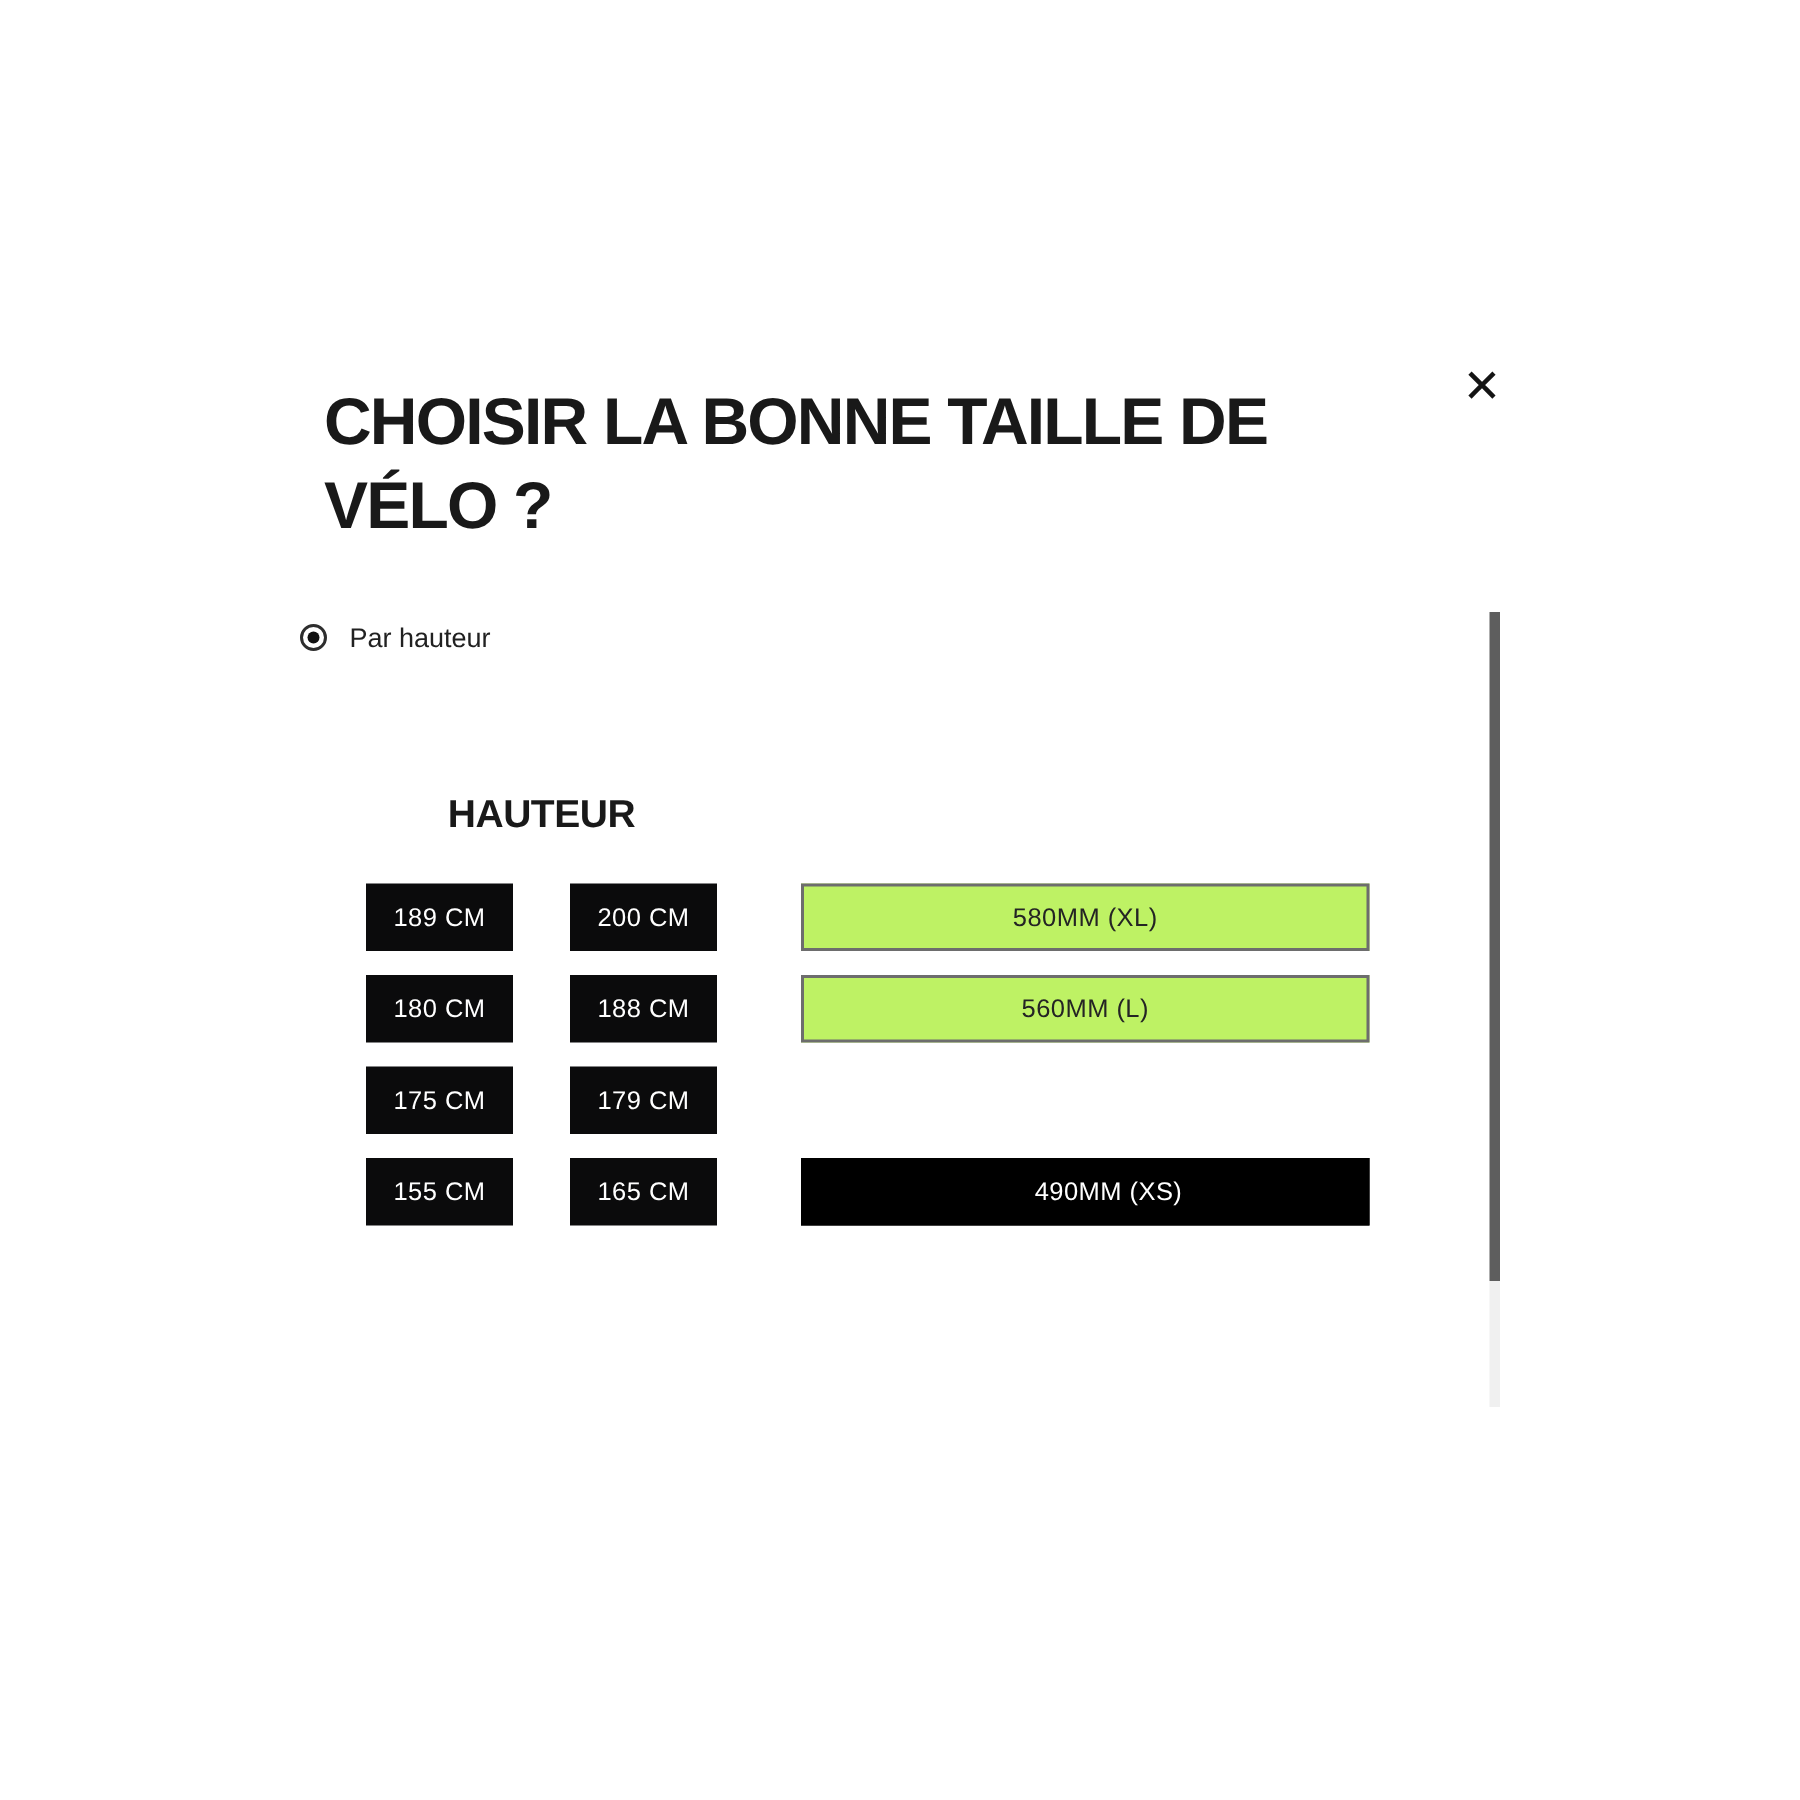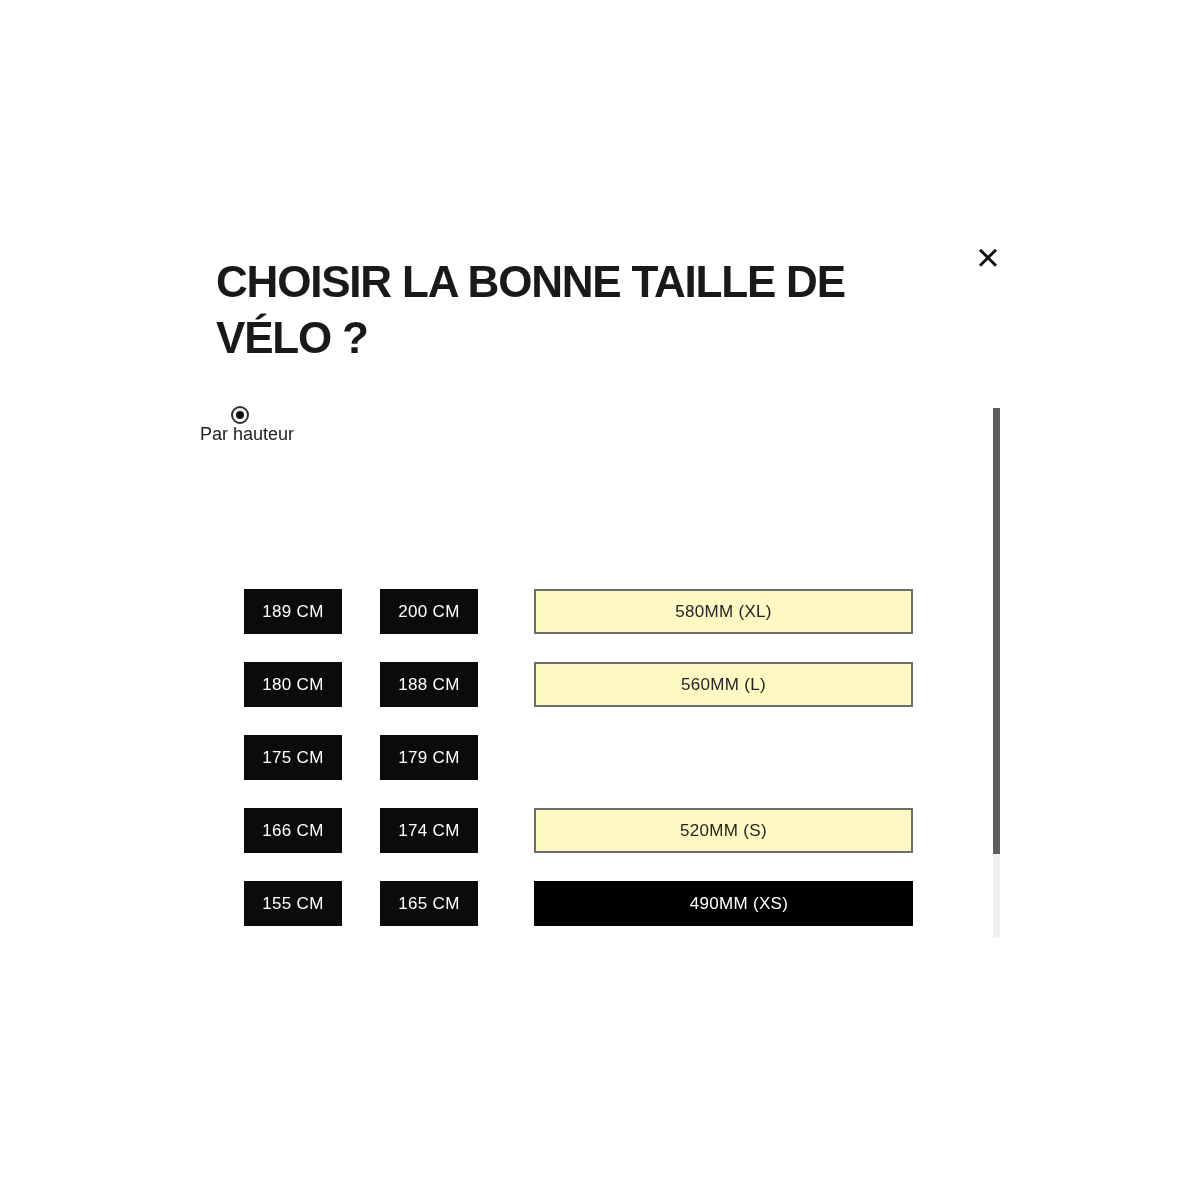--- a/index.html
+++ b/index.html
@@ -43,21 +43,20 @@
 
   
   .options{
     position:absolute;
     left:200px;top:406px;
   }
   .option-row{
     display:flex;align-items:center;
     height:38px;
     cursor:pointer;
-    flex-direction:column;
   }
   .radio{
     position:relative;
     width:18px;height:18px;
     border:2px solid #2e2e2e;
     border-radius:50%;
     box-sizing:border-box;
     margin-right:15px;
     flex:0 0 auto;
     background:#fff;
@@ -91,40 +90,40 @@
   .col-header.reco{left:534px;width:379px;}
 
   
   .size-table{
     position:absolute;
     left:244px;top:589px;
   }
   .t-row{
     position:relative;
     width:669px;height:45px;
-    margin-bottom:28px;
+    margin-bottom:16px;
   }
   .pill{
     position:absolute;
     top:0;left:0;
     width:98px;height:45px;
     background:#0b0b0c;
     color:#ffffff;
     font-size:17px;
     letter-spacing:0.3px;
     display:flex;align-items:center;justify-content:center;
   }
   .pill.max{left:136px;}
   .rec{
     position:absolute;
     top:0;left:290px;
     width:379px;height:45px;
     box-sizing:border-box;
     border:2px solid #6d6d6d;
-    background:#fef9c3;
+    background:#bef264;
     color:#242424;
     font-size:17px;
     letter-spacing:0.3px;
     display:flex;align-items:center;justify-content:center;
     cursor:pointer;
   }
   .rec.selected{
     background:#000000;
     border-color:#000000;
     color:#ffffff;
@@ -156,45 +155,41 @@
     <span class="glyph">✕</span>
   </button>
 
   <div class="options">
     <div class="option-row">
       <span class="radio checked"></span>
       <span class="option-label">Par hauteur</span>
     </div>
   </div>
 
+  <div class="col-header hauteur">HAUTEUR</div>
 
   <div class="size-table">
 
     <div class="t-row">
       <div class="pill min">189 CM</div>
       <div class="pill max">200 CM</div>
       <div class="rec">580MM (XL)</div>
     </div>
 
     <div class="t-row">
       <div class="pill min">180 CM</div>
       <div class="pill max">188 CM</div>
       <div class="rec">560MM (L)</div>
     </div>
 
     <div class="t-row">
       <div class="pill min">175 CM</div>
       <div class="pill max">179 CM</div>
     </div>
 
-    <div class="t-row">
-      <div class="pill min">166 CM</div>
-      <div class="pill max">174 CM</div>
-      <div class="rec">520MM (S)</div>
-    </div>
 
     <div class="t-row">
       <div class="pill min">155 CM</div>
       <div class="pill max">165 CM</div>
       <div class="rec selected">490MM (XS)</div>
     </div>
 
   </div>
 
   <div class="scroll-thumb"></div>

